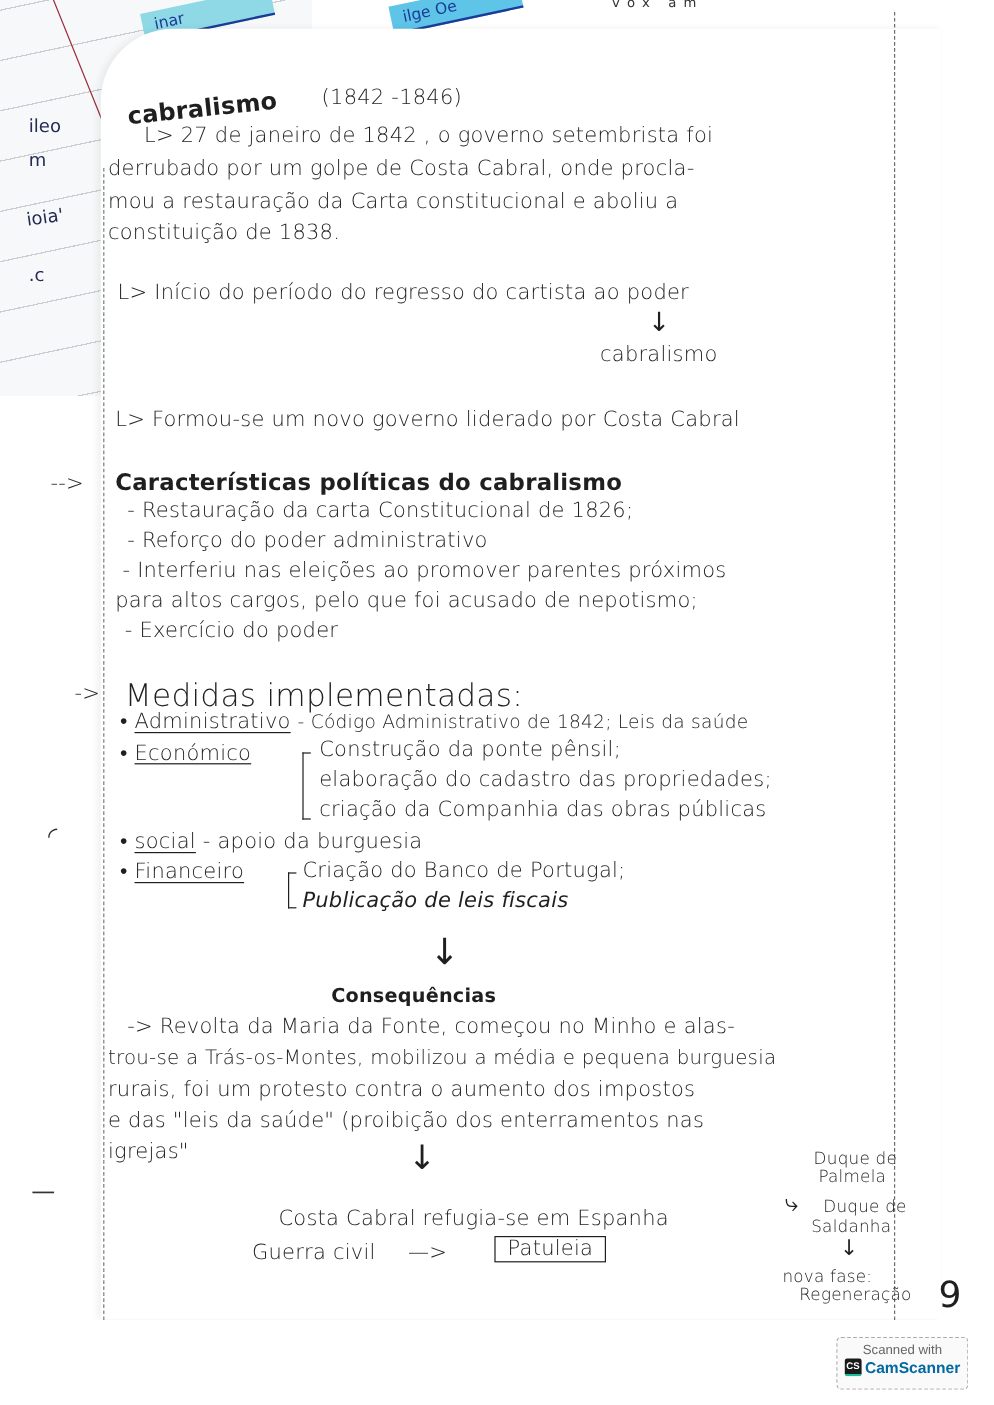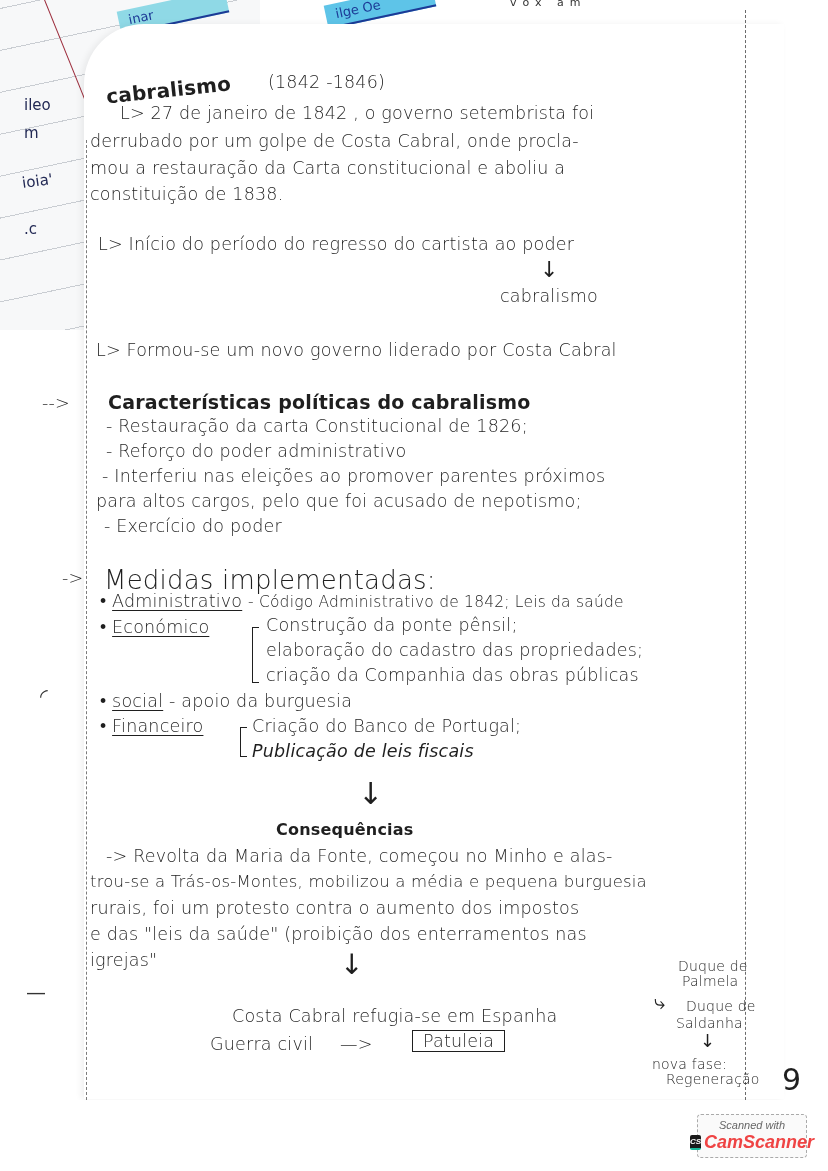--- a/index.html
+++ b/index.html
@@ -52,26 +52,26 @@
   .u { text-decoration:underline; text-underline-offset:3px; }
   .arrow { position:absolute; font-size:22px; color:#1f1f1f; }
   .bracket { position:absolute; border-left:1.5px solid #1f1f1f; border-top:1.5px solid #1f1f1f; border-bottom:1.5px solid #1f1f1f; width:6px; }
   .boxed { border:1.5px solid #1f1f1f; padding:0 10px; }
   .margin-mark { position:absolute; color:#333; font-size:20px; }
   .page-num { position:absolute; font-size:30px; color:#1f1f1f; }
   
   .cs-badge {
     position:absolute; left:697px; top:1114px; width:108px; height:42px;
     border:1px dashed #aaa; border-radius:4px; background:#fafafa;
-    font-family:"Liberation Sans", sans-serif; text-align:center;font-style:italic;
+    font-family:"Liberation Sans", sans-serif; text-align:center;
   }
   .cs-top { font-size:11px; color:#666; margin-top:4px; }
   .cs-row { display:flex; align-items:center; justify-content:center; gap:3px; margin-top:1px; }
   .cs-logo { width:14px; height:13px; background:#1a1a1a; color:#fff; font-size:8px; font-weight:bold; line-height:13px; border-radius:2px; border-bottom:2px solid #19bc9c; }
-  .cs-name { font-size:18px; font-weight:bold; color:#ef4444; }
+  .cs-name { font-size:13px; font-weight:bold; color:#0369a1; }
 </style>
 </head>
 <body>
 
 <div class="under-page"></div>
 <div class="under-margin-line"></div>
 <div class="under-text" style="left:24px;top:96px;">ileo</div>
 <div class="under-text" style="left:24px;top:124px;">m</div>
 <div class="under-text" style="left:22px;top:172px;transform:rotate(-8deg);">ioia'</div>
 <div class="under-text" style="left:24px;top:220px;">.c</div>
@@ -90,21 +90,21 @@
 <div class="hw body" style="left:90px;top:131px;">derrubado por um golpe de Costa Cabral, onde procla-</div>
 <div class="hw body" style="left:90px;top:158px;">mou a restauração da Carta constitucional e aboliu a</div>
 <div class="hw body" style="left:90px;top:184px;">constituição de 1838.</div>
 
 <div class="hw body" style="left:98px;top:234px;">L&gt; Início do período do regresso do cartista ao poder</div>
 <div class="arrow" style="left:540px;top:257px;">↓</div>
 <div class="hw body" style="left:500px;top:286px;">cabralismo</div>
 <div class="hw body" style="left:96px;top:340px;">L&gt; Formou-se um novo governo liderado por Costa Cabral</div>
 
 <div class="hw body" style="left:42px;top:393px;">--&gt;</div>
-<div class="hw heading" style="left:108px;top:391px;text-align:center;">Características políticas do cabralismo</div>
+<div class="hw heading" style="left:96px;top:391px;text-align:center;">Características políticas do cabralismo</div>
 <div class="hw body" style="left:106px;top:416px;">- Restauração da carta Constitucional de 1826;</div>
 <div class="hw body" style="left:106px;top:441px;">- Reforço do poder administrativo</div>
 <div class="hw body" style="left:102px;top:466px;text-align:center;">- Interferiu nas eleições ao promover parentes próximos</div>
 <div class="hw body" style="left:96px;top:491px;">para altos cargos, pelo que foi acusado de nepotismo;</div>
 <div class="hw body" style="left:104px;top:516px;">- Exercício do poder</div>
 
 <div class="hw body" style="left:62px;top:568px;">-&gt;</div>
 <div class="hw body" style="left:104px;top:565px;font-size:26px;">Medidas implementadas:</div>
 
 <div class="hw body" style="left:100px;top:591px;">

